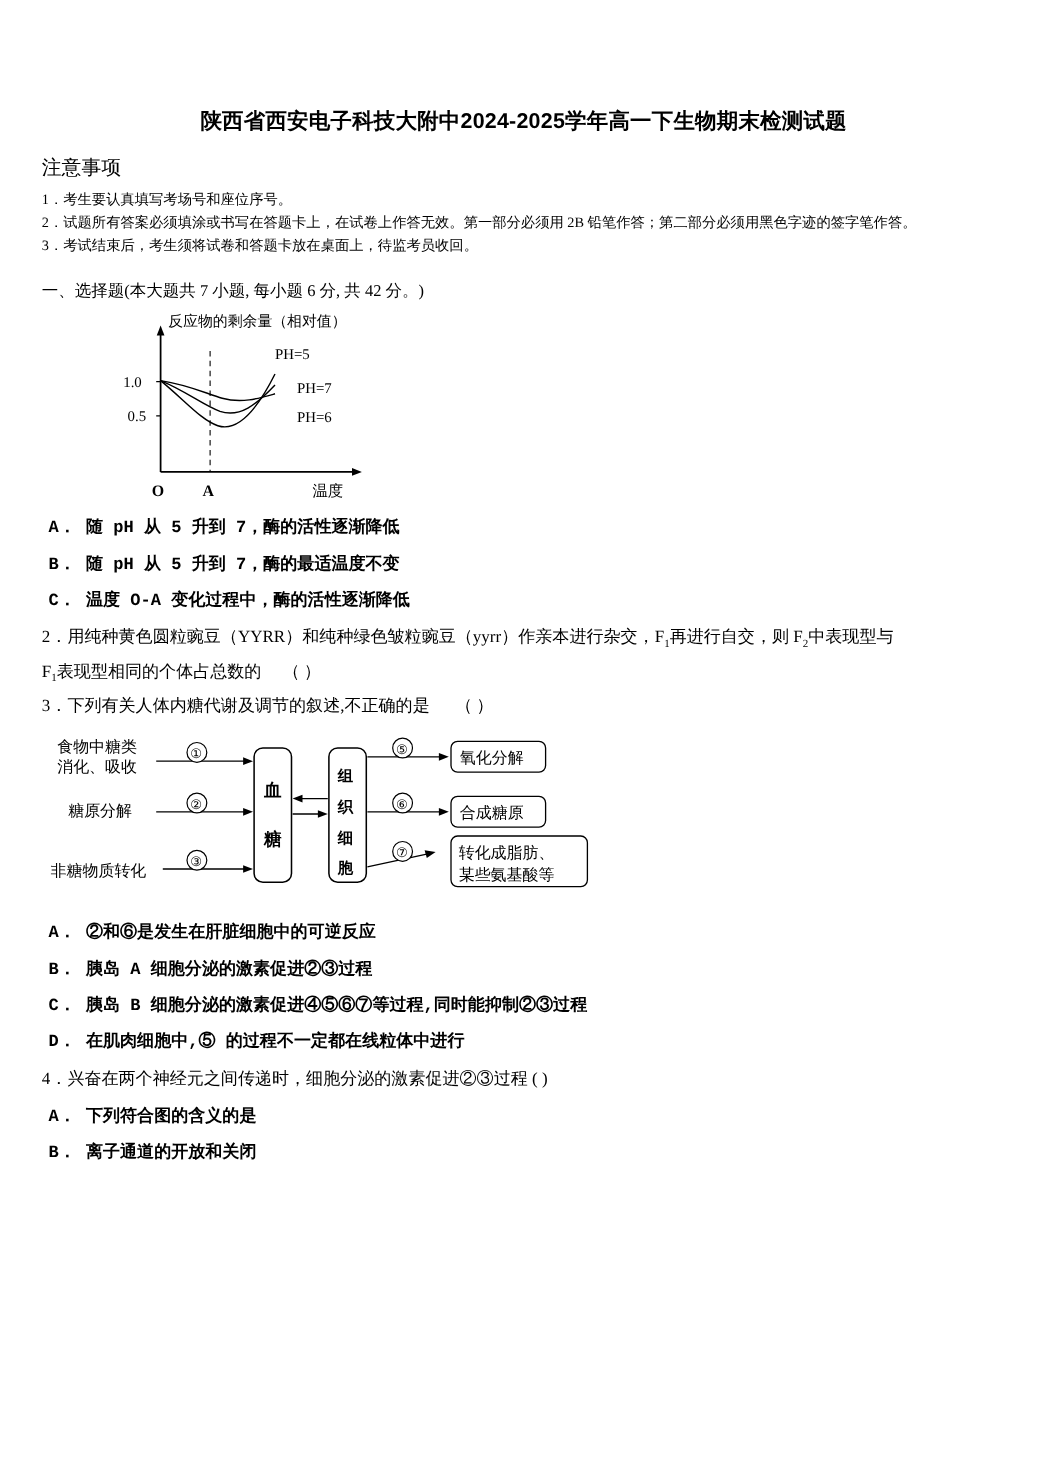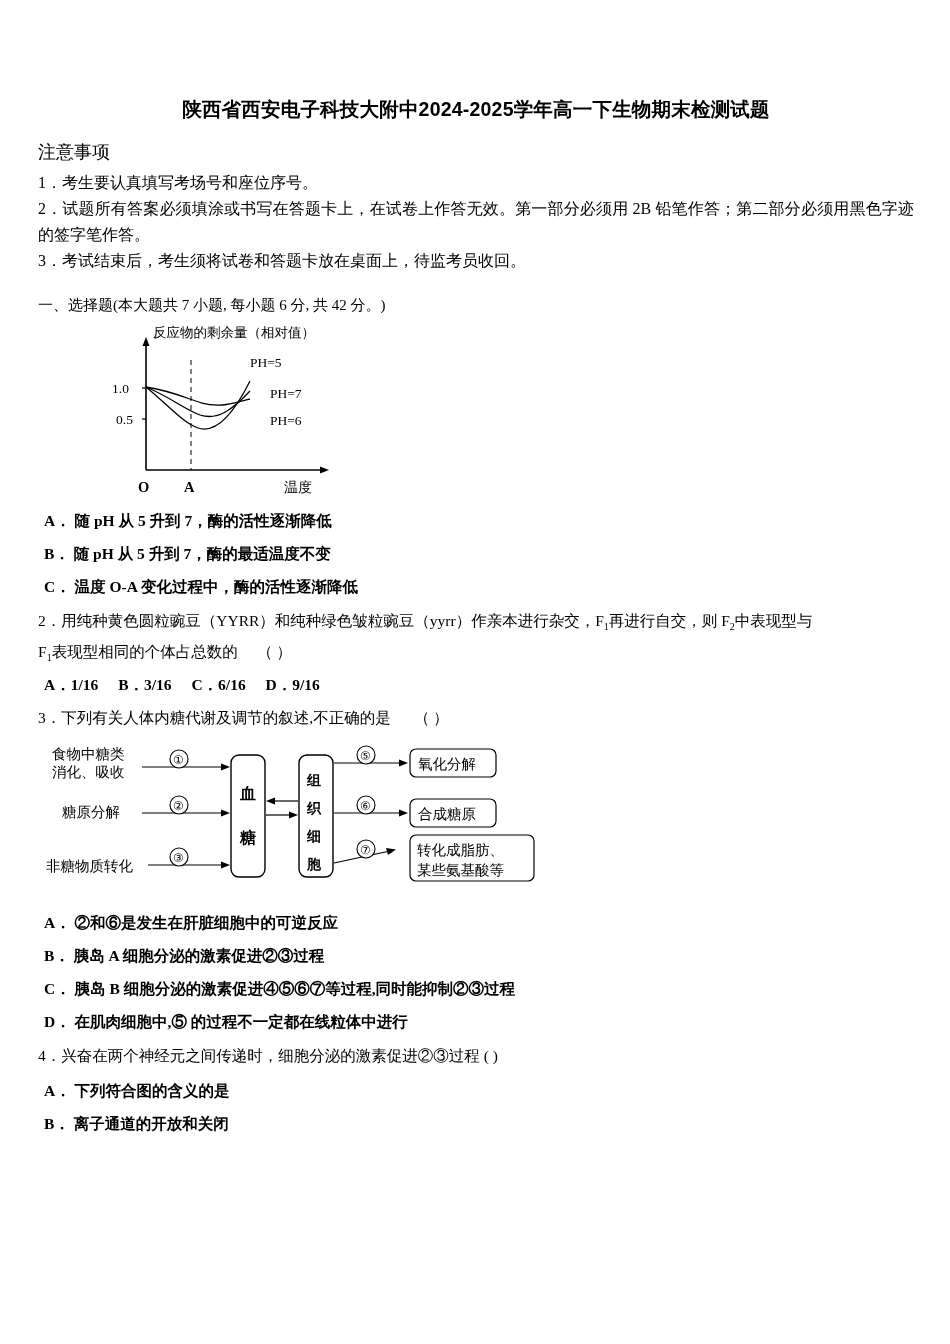--- a/index.html
+++ b/index.html
@@ -35,40 +35,41 @@
     text-align: center;
     margin: 0 0 16px 0;
     letter-spacing: 0.2px;
   }
   .notice-title {
     font-size: 18px;
     margin: 0 0 4px 0;
     line-height: 1.5;
   }
   .notice-line {
-    font-size: 16px;
+    font-size: 13px;
     line-height: 1.62;
     margin: 0;
     text-align: justify;
   }
   .section-head {
     font-size: 15px;
     margin: 22px 0 6px 0;
   }
   .question {
     font-size: 15.5px;
     line-height: 1.7;
     margin: 4px 0 2px 0;
     text-align: justify;
   }
   .option {
     font-size: 15.5px;
     line-height: 1.55;
     margin: 9px 0 9px 6px;
     font-weight: bold;
+    font-family: Liberation Mono, monospace;
   }
   .option .opt-text {
     font-weight: bold;
   }
   .opts-inline {
     font-size: 15.5px;
     margin: 9px 0 9px 6px;
     font-weight: bold;
   }
   .opts-inline span {
@@ -148,26 +149,20 @@
       <span>C．</span>
       <span class="opt-text">温度 O-A 变化过程中，酶的活性逐渐降低</span>
     </p>
 
     <p class="question">
       <span>2．</span><span>用纯种黄色圆粒豌豆（YYRR）和纯种绿色皱粒豌豆（yyrr）作亲本进行杂交，F</span><sub>1</sub><span>再进行自交，则 F</span><sub>2</sub><span>中表现型与</span>
     </p>
     <p class="question">
       <span>F</span><sub>1</sub><span>表现型相同的个体占总数的 　（    ）</span>
     </p>
-    <p class="opts-inline">
-      <span>A．1/16</span>
-      <span>B．3/16</span>
-      <span>C．6/16</span>
-      <span>D．9/16</span>
-    </p>
 
     <p class="question">
       <span>3．</span><span>下列有关人体内糖代谢及调节的叙述,不正确的是 　 （    ）</span>
     </p>
 
     <div class="fig2">
       <svg width="520" height="165" viewBox="0 0 520 165">
 
         <text x="6" y="22" font-family="Liberation Serif, serif" font-size="14.5">食物中糖类</text>
         <text x="6" y="40" font-family="Liberation Serif, serif" font-size="14.5">消化、吸收</text>

